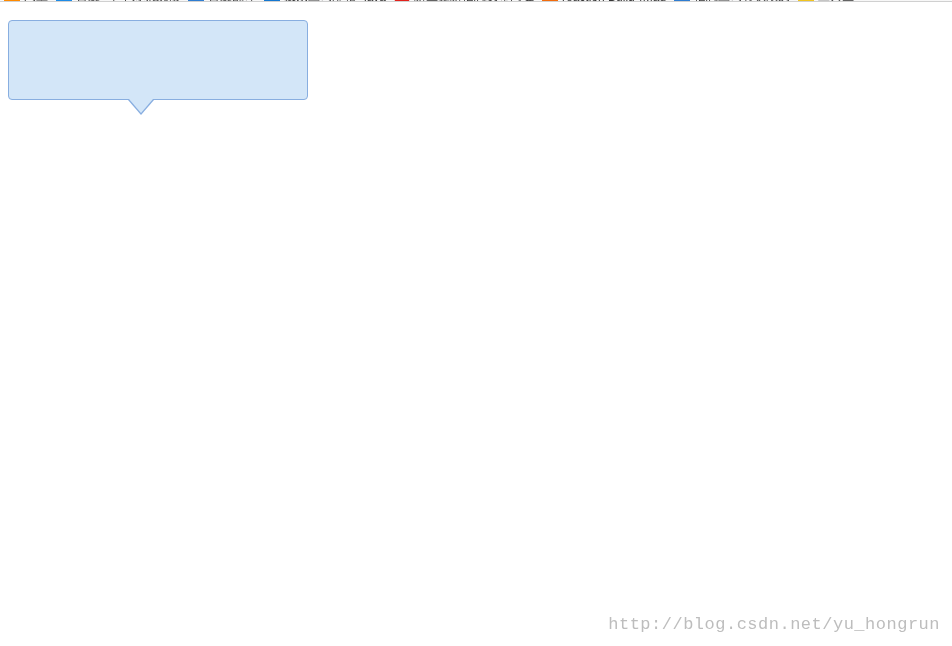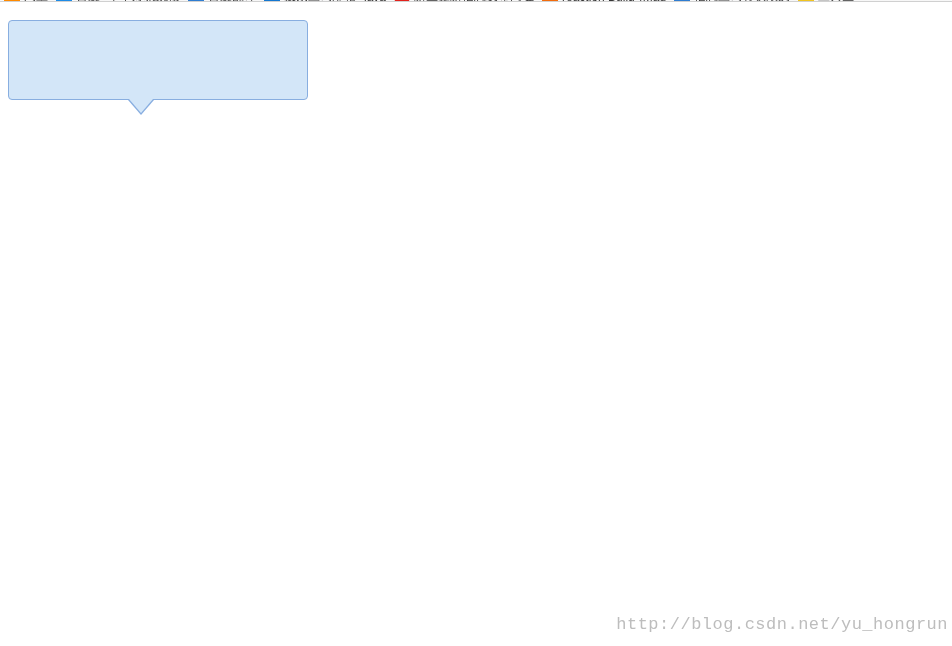--- a/index.html
+++ b/index.html
@@ -83,21 +83,21 @@
       width: 0;
       height: 0;
       border-left: 13px solid transparent;
       border-right: 13px solid transparent;
       border-top: 15px solid #88aee0;
     }
 
     
     .watermark {
       position: absolute;
-      right: 4px;
+      right: 12px;
       bottom: 12px;
       font-family: "SimSun", "Courier New", monospace;
       font-size: 17px;
       color: #bdbdbd;
       letter-spacing: 0.5px;
       margin-left: 48px;
     }
   </style>
 </head>
 <body>

